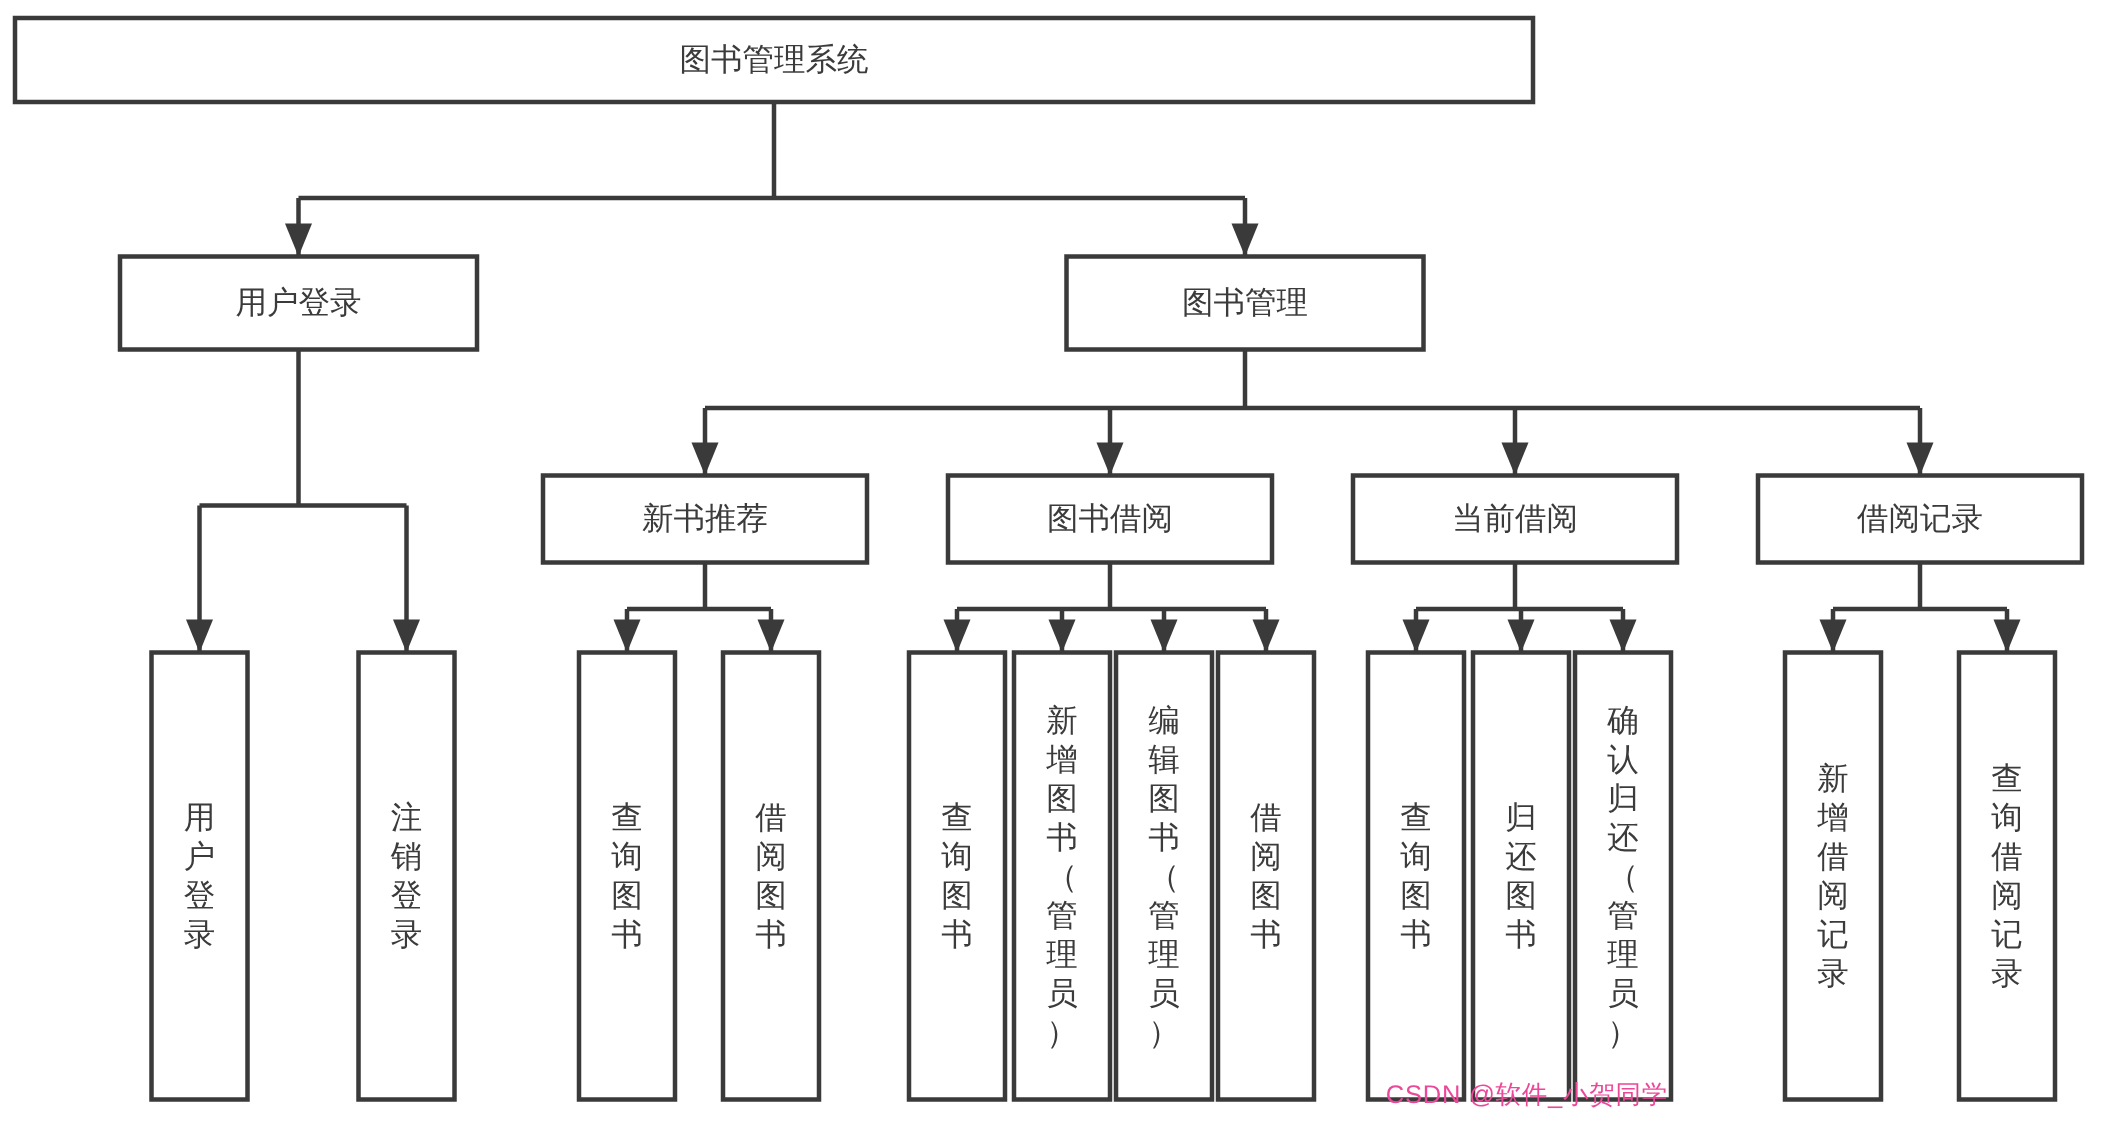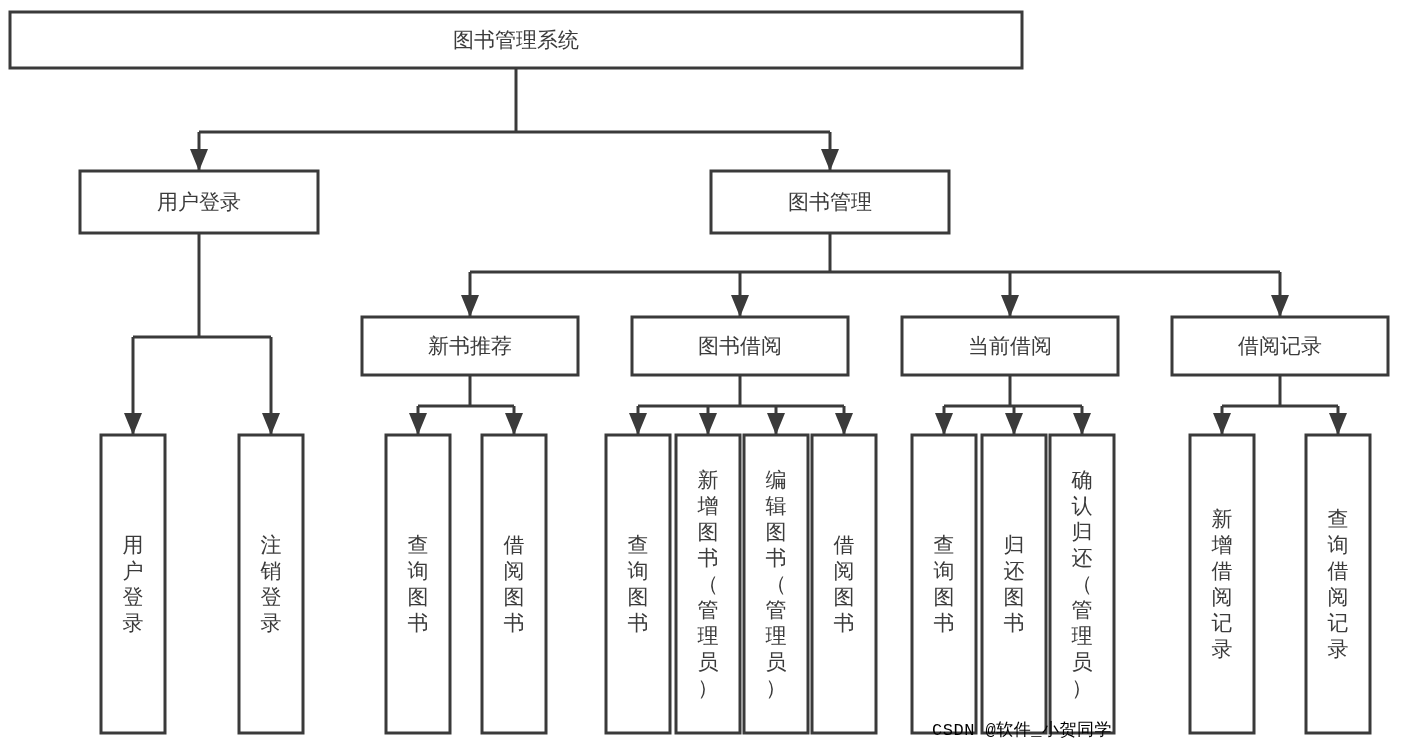--- a/index.html
+++ b/index.html
@@ -50,23 +50,23 @@
     fill: none;
   }
   .arrow-head {
     fill: #3a3a3a;
     stroke: none;
   }
   .watermark-text {
     position: absolute;
     right: 8px;
     bottom: 6px;
-    color: #000000;
+    color: #ec4899;
     font-size: 17px;
-    font-family: Liberation Mono, monospace;
+    font-family: Liberation Sans, sans-serif;
     white-space: nowrap;
     letter-spacing: 0.5px;
   }
 </style>
 </head>
 <body>
 
 <div id="diagram-root">
   <svg class="diagram-canvas" viewBox="0 0 1405 747">
     <g id="connector-layer">

